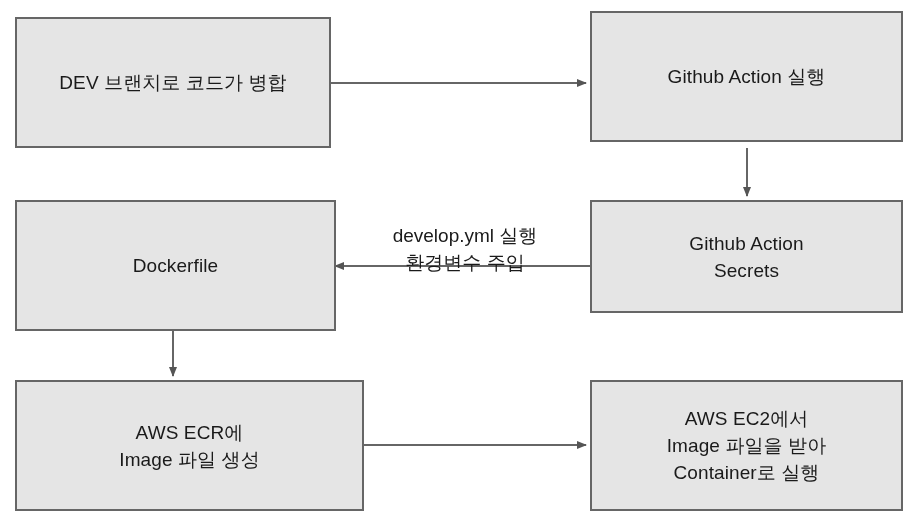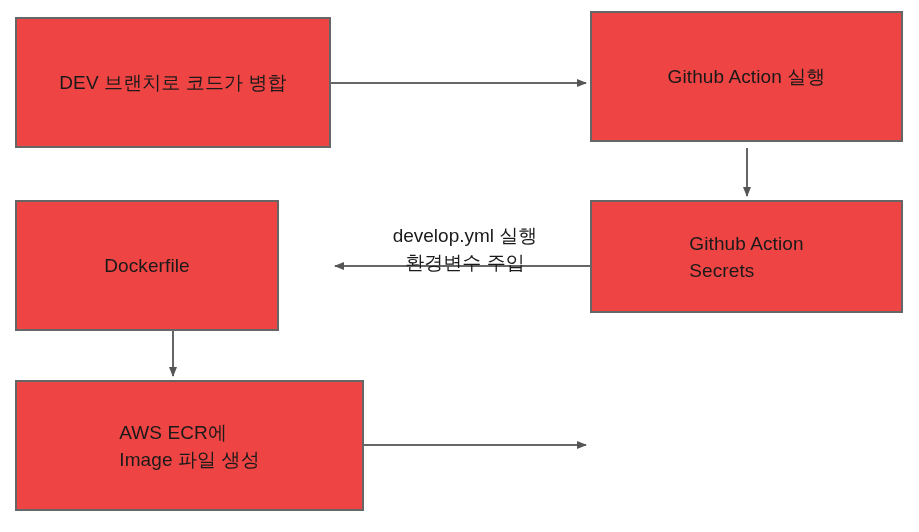--- a/index.html
+++ b/index.html
@@ -14,25 +14,26 @@
   #diagram-canvas {
     position: relative;
     width: 919px;
     height: 532px;
     background: #ffffff;
     overflow: hidden;
   }
   .node {
     position: absolute;
     box-sizing: border-box;
-    background: #ef4444;
+    background: #e5e5e5;
     border: 2px solid #666666;
     display: flex;
     align-items: center;
     justify-content: center;
+    text-align: center;
   }
   .node-label {
     font-family: "Liberation Sans", sans-serif;
     font-size: 19px;
     line-height: 27px;
     color: #1a1a1a;
     white-space: pre-line;
     letter-spacing: 0.1px;
   }
   .edge-label {
@@ -49,21 +50,21 @@
     position: absolute;
     left: 0;
     top: 0;
     width: 919px;
     height: 532px;
     pointer-events: none;
   }
   
   #node-dev-merge     { left: 15px;  top: 17px;  width: 316px; height: 131px; }
   #node-github-action { left: 590px; top: 11px;  width: 313px; height: 131px; }
-  #node-dockerfile    { left: 15px;  top: 200px; width: 264px; height: 131px; }
+  #node-dockerfile    { left: 15px;  top: 200px; width: 321px; height: 131px; }
   #node-ga-secrets    { left: 590px; top: 200px; width: 313px; height: 113px; }
   #node-aws-ecr       { left: 15px;  top: 380px; width: 349px; height: 131px; }
   #node-aws-ec2       { left: 590px; top: 380px; width: 313px; height: 131px; }
   
   #edge-label-secrets-to-dockerfile { left: 355px; top: 198px; width: 220px; margin-top: 24px; }
 </style>
 </head>
 <body>
 
 <div id="diagram-canvas">
@@ -111,17 +112,22 @@
   <div class="node" id="node-ga-secrets">
     <span class="node-label">Github Action
 Secrets</span>
   </div>
 
   <div class="node" id="node-aws-ecr">
     <span class="node-label">AWS ECR에
 Image 파일 생성</span>
   </div>
 
+  <div class="node" id="node-aws-ec2">
+    <span class="node-label">AWS EC2에서
+Image 파일을 받아
+Container로 실행</span>
+  </div>
 
   <div class="edge-label" id="edge-label-secrets-to-dockerfile">develop.yml 실행
 환경변수 주입</div>
 
 </div>
 
 </body></html>

